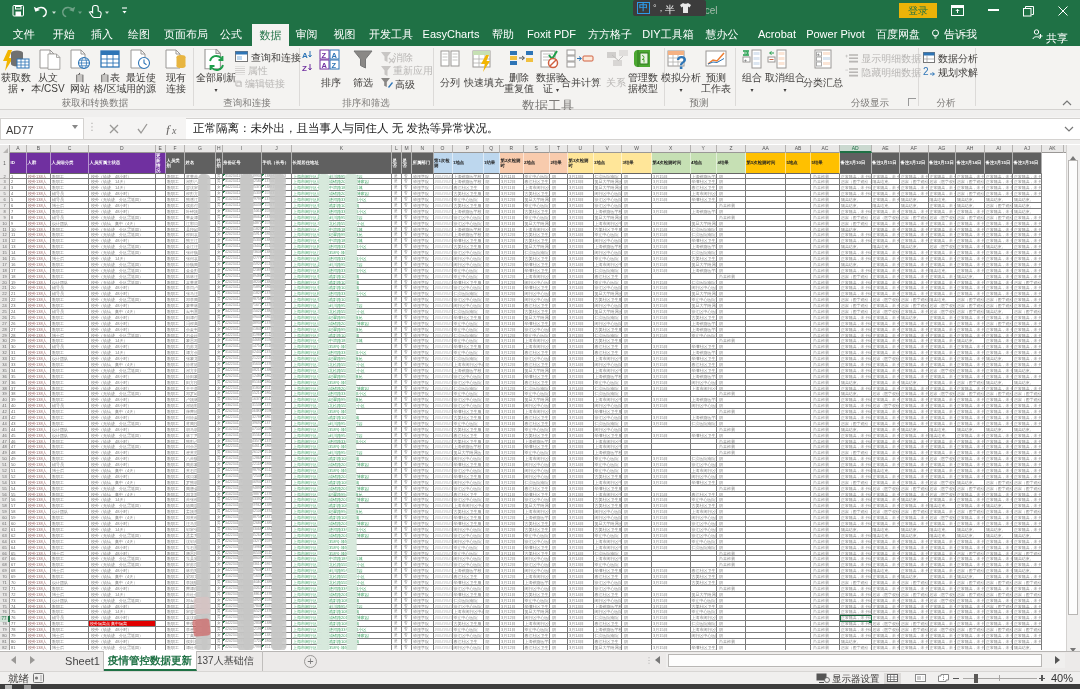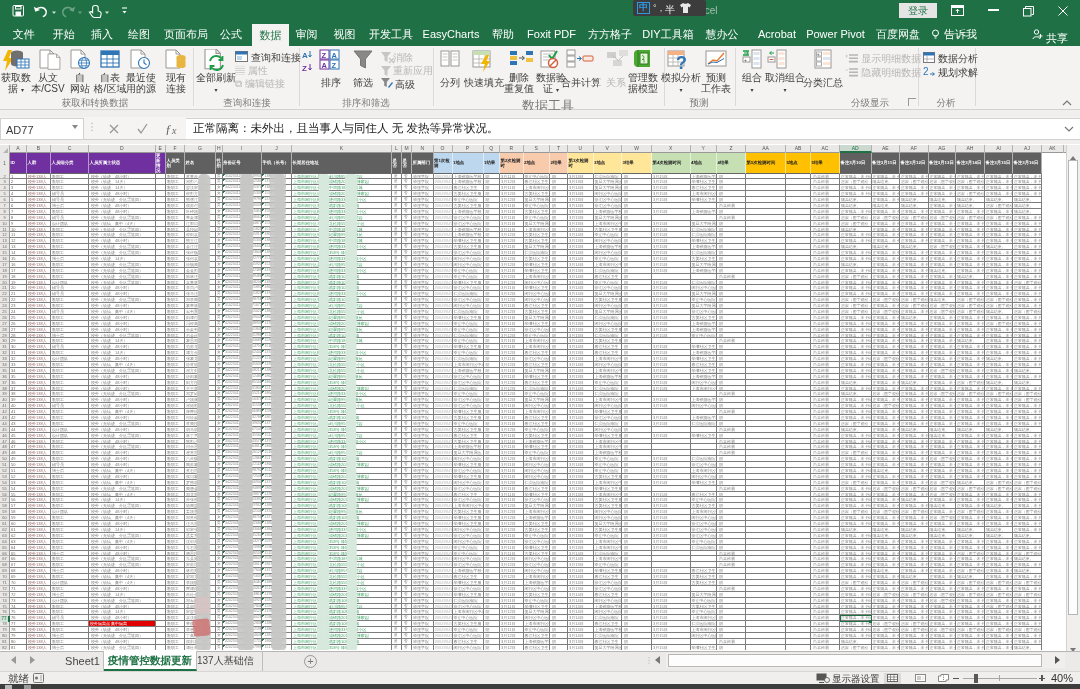--- a/index.html
+++ b/index.html
@@ -29,21 +29,21 @@
 <path d="M112.5 8 l4 0 l-2 2.5 z" fill="#fff"></path>
 </svg>
 <div class="ab" style="left:693px;top:5px;font-size:10px;color:#a8bcae">Excel</div>
 <div class="ab" style="left:633px;top:0;width:73px;height:16px;background:#3c3c3c;border-radius:2px"></div>
 <div class="ab" style="left:637px;top:2px;width:13px;height:12px;border:1.5px solid #2e9be6;color:#2e9be6;font-size:9px;line-height:9px;text-align:center;font-weight:bold">中</div>
 <div class="ab" style="left:653px;top:2px;color:#ddd;font-size:9px">°，</div>
 <div class="ab" style="left:665px;top:3px;color:#eee;font-size:10px">半</div>
 <svg class="ab" style="left:679px;top:2px" width="13" height="12" viewBox="0 0 13 12">
     <path d="M4 1 L1 3 L2.5 5.5 L4 4.5 L4 11 L9 11 L9 4.5 L10.5 5.5 L12 3 L9 1 C8 2 5 2 4 1 Z" fill="#e8e8e8"></path>
   </svg>
-<div class="ab" style="left:899px;top:3px;width:38px;height:15px;background:#e5e5e5;font-size:10px;color:#1f7145;text-align:center;line-height:15px">登录</div>
+<div class="ab" style="left:899px;top:3px;width:38px;height:15px;background:#eab308;font-size:10px;color:#1f7145;text-align:center;line-height:15px">登录</div>
 <svg class="ab" style="left:951px;top:5px" width="13" height="11" viewBox="0 0 13 11">
     <rect x="0.5" y="0.5" width="12" height="10" fill="none" stroke="#fff"></rect>
     <rect x="0.5" y="0.5" width="12" height="2.5" fill="#fff"></rect>
     <path d="M6.5 8 L6.5 4.5 M4.8 6 L6.5 4.3 L8.2 6" stroke="#fff" fill="none"></path>
   </svg>
 <div class="ab" style="left:988px;top:9px;width:11px;height:1.5px;background:#fff"></div>
 <svg class="ab" style="left:1023px;top:6px" width="11" height="11" viewBox="0 0 11 11">
     <rect x="0.5" y="2.5" width="7.5" height="7.5" fill="none" stroke="#fff"></rect>
     <path d="M2.5 2.5 L2.5 0.5 L10.5 0.5 L10.5 8.5 L8.5 8.5" fill="none" stroke="#fff"></path>
   </svg>

